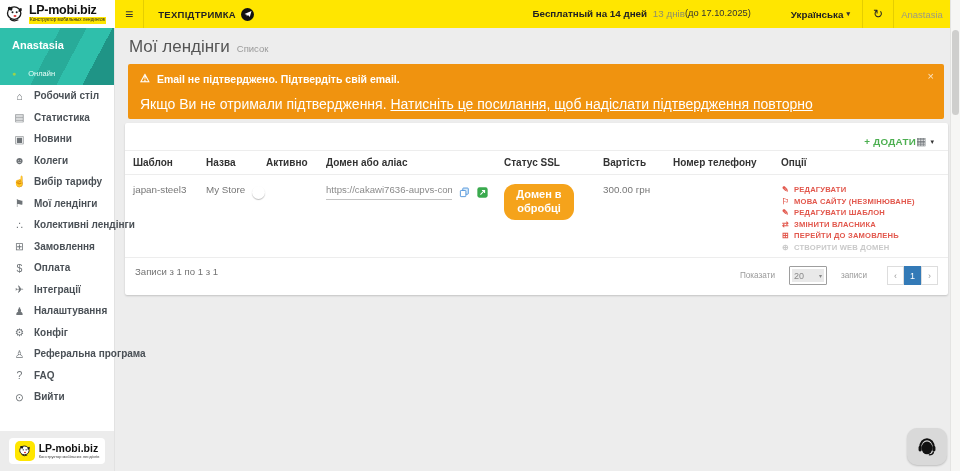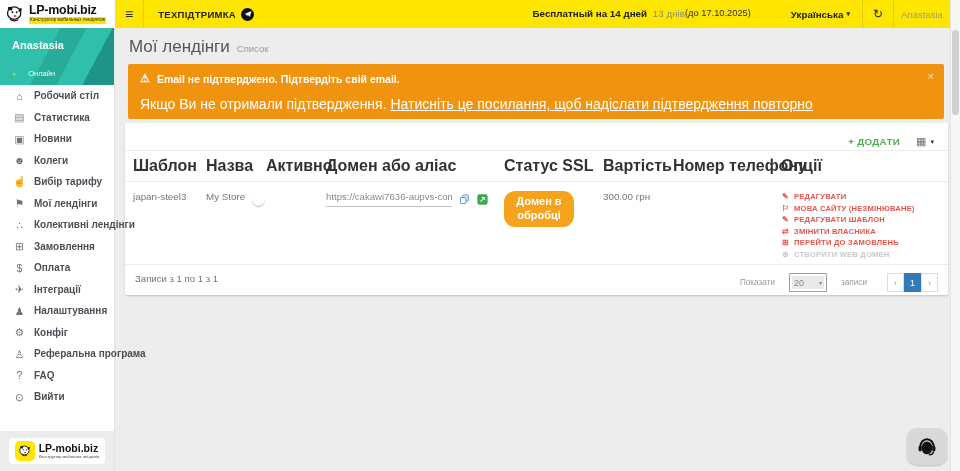--- a/index.html
+++ b/index.html
@@ -59,28 +59,28 @@
   .page-sub { font-size:9.5px; color:#9a9a9a; }
 
   .alert { margin:0 6px 0 13px; background:#f0930f; color:#fff; padding:8px 12px 7px; position:relative; border-radius:2px; }
   .alert-row1 { display:flex; align-items:center; gap:7px; font-size:10.5px; font-weight:bold; }
   .alert-warn { font-size:11px; }
   .alert-close { position:absolute; top:6px; right:10px; font-size:11px; color:rgba(255,255,255,0.75); cursor:pointer; }
   .alert-row2 { margin-top:11px; font-size:14px; color:#fff; }
   .alert-link { text-decoration:underline; cursor:pointer; }
 
   .card { margin:4px 2px 0 10px; background:#fff; border-radius:2px; box-shadow:0 1px 2px rgba(0,0,0,0.18); height:172px; }
-  .toolbar { display:flex; justify-content:flex-end; align-items:center; gap:16px; padding:12px 14px 2px; }
+  .toolbar { display:flex; justify-content:flex-end; align-items:center; padding:12px 14px 2px; }
   .add-btn { color:#4caf50; font-size:9.8px; font-weight:bold; letter-spacing:0.3px; cursor:pointer; }
   .cols-btn { display:flex; align-items:center; gap:4px; cursor:pointer; }
   .grid-ico { font-size:11px; color:#6f7478; }
   .cols-caret { font-size:7px; color:#333; }
 
   table { width:100%; border-collapse:collapse; table-layout:fixed; }
-  th { text-align:left; font-size:16px; color:#333; padding:6px 8px; border-top:1px solid #ededed; border-bottom:1px solid #ededed; font-weight:bold; white-space:nowrap; }
+  th { text-align:left; font-size:10px; color:#333; padding:6px 8px; border-top:1px solid #ededed; border-bottom:1px solid #ededed; font-weight:bold; white-space:nowrap; }
   td { vertical-align:top; font-size:9.8px; color:#777; padding:9px 8px 4px; border-bottom:1px solid #ededed; }
   .c-tpl { width:73px; } .c-name { width:60px; } .c-act { width:60px; } .c-dom { width:178px; }
   .c-ssl { width:99px; } .c-price { width:70px; } .c-phone { width:108px; }
 
   .toggle { width:34px; height:16px; background:#5bc98c; border-radius:9px; position:relative; cursor:pointer; }
   .knob { position:absolute; top:1.5px; right:1.5px; width:13px; height:13px; background:#fff; border-radius:50%; box-shadow:0 1px 1px rgba(0,0,0,0.25); }
 
   .dom-wrap { display:flex; align-items:flex-start; gap:7px; }
   .dom-link { font-size:9.6px; color:#8a8a8a; max-width:140px; overflow:hidden; white-space:nowrap; border-bottom:1px solid #c4c4c4; padding-bottom:4px; cursor:pointer; }
   .dom-ico { margin-top:3px; cursor:pointer; }

